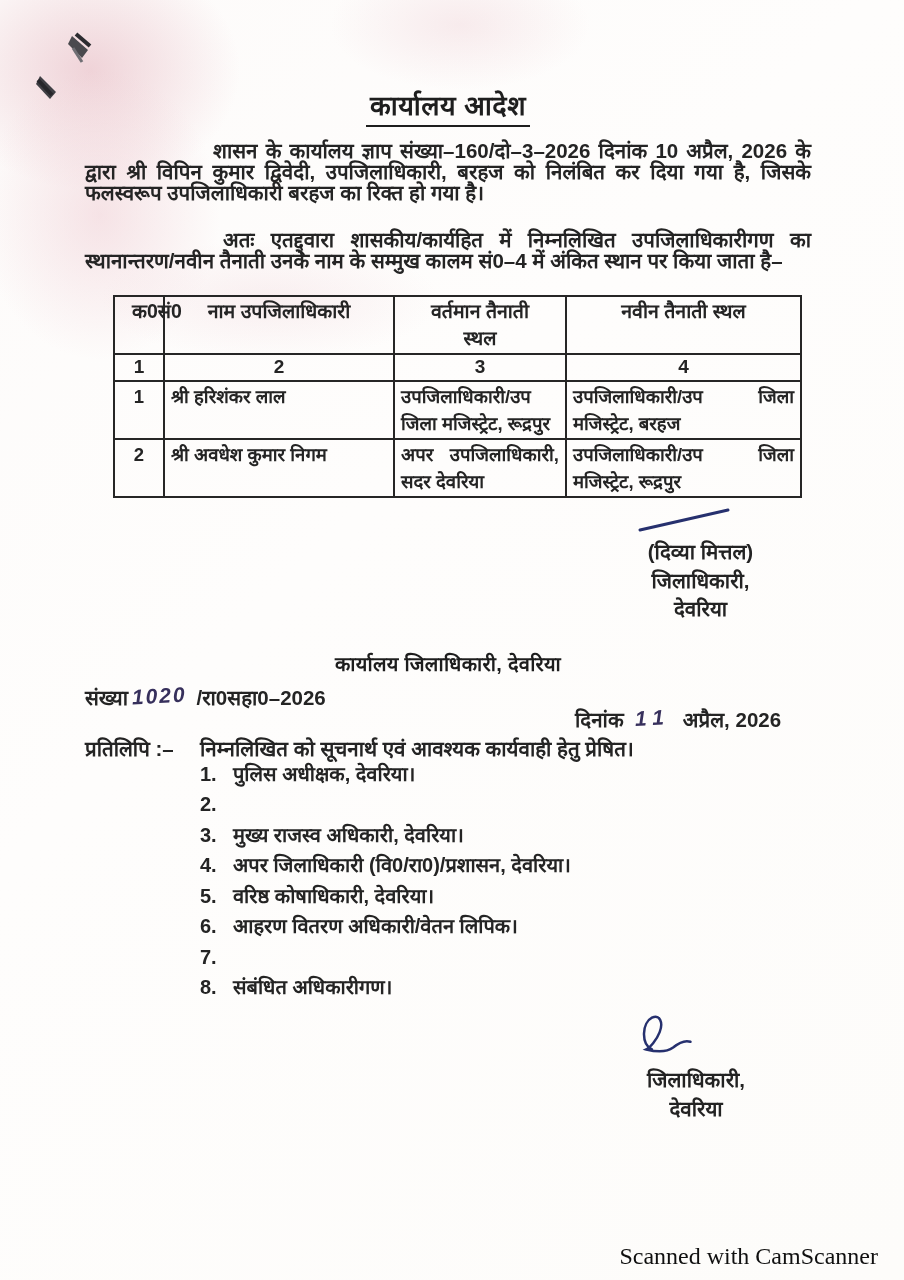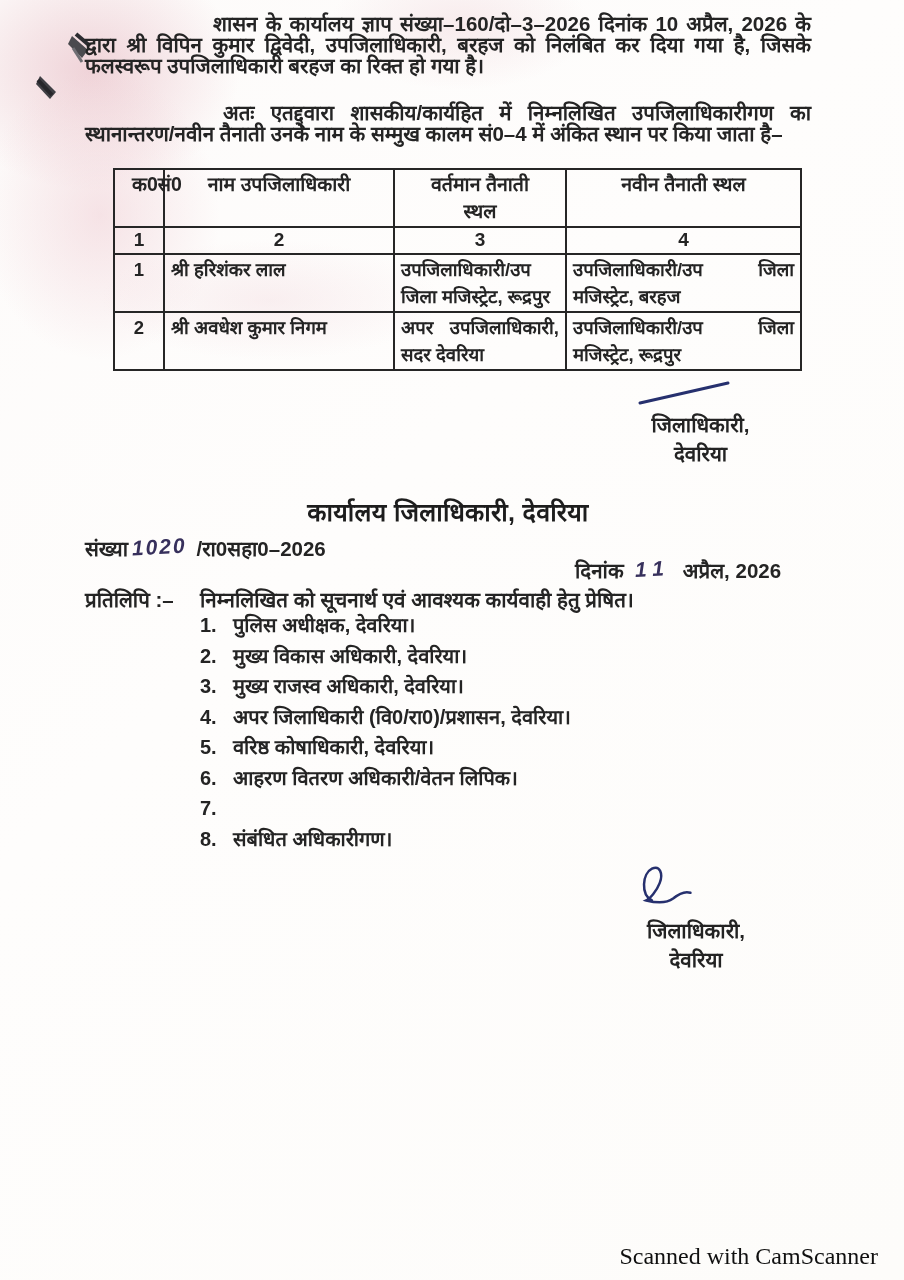--- a/index.html
+++ b/index.html
@@ -56,21 +56,21 @@
   tr.datarow td{font-size:18.5px;line-height:27px;height:52px;}
   tr.datarow td.num{text-align:center;}
   tr.datarow td.just{text-align:justify;}
 
   .effect-line{margin:23px 0 0 100px;font-size:20.5px;font-weight:600;color:#242424;}
 
   .sig1{width:185px;margin:6px 18px 0 auto;text-align:center;}
   .sig1 .stroke{height:30px;position:relative;left:-14px;}
   .sig1 .ln{font-size:20.5px;line-height:28.5px;font-weight:600;color:#232323;}
 
-  .heading2{margin-top:26px;text-align:center;font-size:25px;font-weight:bold;color:#1d1d1d;letter-spacing:.3px;}
+  .heading2{margin-top:26px;text-align:center;font-size:20px;font-weight:bold;color:#1d1d1d;letter-spacing:.3px;}
 
   .meta{position:relative;height:74px;margin-top:6px;font-size:20.5px;font-weight:600;color:#242424;}
   .meta .numline{position:absolute;left:0;top:0;}
   .meta .dateline{position:absolute;left:490px;top:22px;white-space:nowrap;}
   .ink{
     font-style:italic;color:#37305c;font-weight:600;
     display:inline-block;transform:rotate(-3deg) translateY(-2px);
     letter-spacing:2px;font-size:21px;padding:0 4px;
   }
   .ink.date{letter-spacing:7px;padding:0 6px;}
@@ -104,20 +104,23 @@
   <svg class="staple" viewBox="0 0 90 92">
     <path d="M46,14 L62,28 L56,36 L42,22 Z" fill="#4a4a4e"></path>
     <path d="M50,12 L64,24" stroke="#2c2c30" stroke-width="4" fill="none"></path>
     <path d="M47,26 L56,40" stroke="#6f6f74" stroke-width="3" fill="none"></path>
     <path d="M14,54 L30,70 L24,77 L10,62 Z" fill="#3f3f44"></path>
     <path d="M12,58 L26,73" stroke="#27272b" stroke-width="4" fill="none"></path>
   </svg>
 
   <div class="content">
 
+    <div class="doc-title-wrap">
+      <span class="doc-title">कार्यालय आदेश</span>
+    </div>
 
     <p class="para para1">शासन के कार्यालय ज्ञाप संख्या–160/दो–3–2026 दिनांक 10 अप्रैल, 2026 के द्वारा श्री विपिन कुमार द्विवेदी, उपजिलाधिकारी, बरहज को निलंबित कर दिया गया है, जिसके फलस्वरूप उपजिलाधिकारी बरहज का रिक्त हो गया है।</p>
     <p class="para para2">अतः एतद्द्वारा शासकीय/कार्यहित में निम्नलिखित उपजिलाधिकारीगण का स्थानान्तरण/नवीन तैनाती उनके नाम के सम्मुख कालम सं0–4 में अंकित स्थान पर किया जाता है–</p>
 
     <table class="order">
       <colgroup>
           <col class="c1">
           <col class="c2">
           <col class="c3">
           <col class="c4">
@@ -148,20 +151,21 @@
           <td class="just">उपजिलाधिकारी/उप जिला मजिस्ट्रेट, रूद्रपुर</td>
         </tr>
       </tbody>
     </table>
 
 
     <div class="sig1">
       <svg class="stroke" width="110" height="30" viewBox="0 0 110 30">
         <path d="M8,26 L96,6" stroke="#26306e" stroke-width="3" fill="none" stroke-linecap="round"></path>
       </svg>
+      <div class="ln">(दिव्या मित्तल)</div>
       <div class="ln">जिलाधिकारी,</div>
       <div class="ln">देवरिया</div>
     </div>
 
     <div class="heading2">कार्यालय जिलाधिकारी, देवरिया</div>
 
     <div class="meta">
       <div class="numline">
         <span>संख्या</span><span class="ink">1020</span>
         <span>/रा0सहा0–2026</span>
@@ -177,21 +181,20 @@
       </div>
     </div>
 
     <div class="recipients">
       <div class="recipient">
         <span class="no">1.</span>
         <span>पुलिस अधीक्षक, देवरिया।</span>
       </div>
       <div class="recipient">
         <span class="no">2.</span>
-        <span>मुख्य विकास अधिकारी, देवरिया।</span>
       </div>
       <div class="recipient">
         <span class="no">3.</span>
         <span>मुख्य राजस्व अधिकारी, देवरिया।</span>
       </div>
       <div class="recipient">
         <span class="no">4.</span>
         <span>अपर जिलाधिकारी (वि0/रा0)/प्रशासन, देवरिया।</span>
       </div>
       <div class="recipient">

